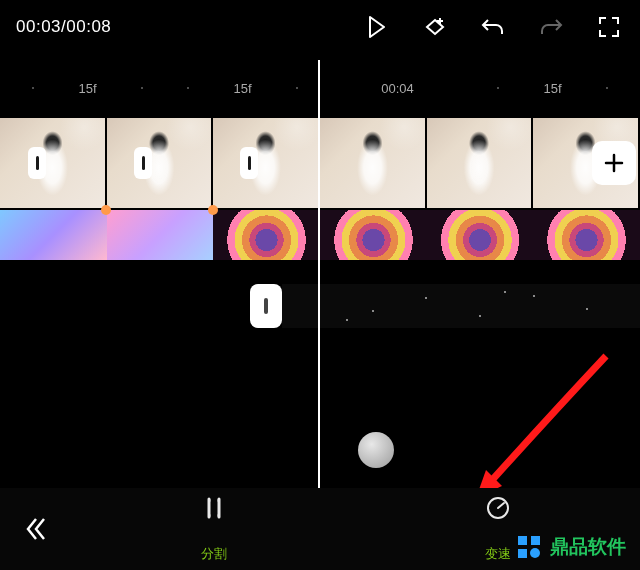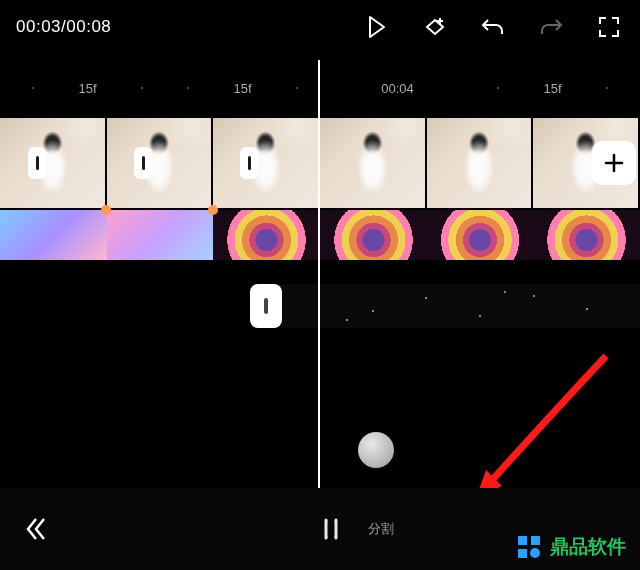--- a/index.html
+++ b/index.html
@@ -42,21 +42,21 @@
   .oclip { position:absolute; left:282px; right:0; height:44px; background:#0a0a0a; overflow:hidden;}
   .star { position:absolute; width:2px; height:2px; background:#fff; border-radius:50%; opacity:0.7;}
   
   .playhead { position:absolute; left:318px; top:60px; bottom:0; width:2px; background:#fff; z-index:5; }
   
   .arrow { position:absolute; left:456px; top:350px; z-index:7; }
   .ballcursor { position:absolute; left:358px; top:432px; width:36px; height:36px; border-radius:50%; background:radial-gradient(circle at 38% 34%, #e8e8e8, #9a9a9a); z-index:6; }
   
   .toolbar { position:absolute; left:0; right:0; bottom:0; height:82px; display:flex; align-items:center; background:#070707; z-index:8; }
   .backbtn { width:72px; height:82px; display:flex; align-items:center; justify-content:center; }
-  .titem { flex:1; display:flex; flex-direction:row; align-items:center; justify-content:center; gap:24px; font-size:13px; color:#a3a3a3; }
+  .titem { flex:1; display:flex; flex-direction:column; align-items:center; justify-content:center; gap:24px; font-size:13px; color:#84cc16; }
   .titem svg { color:#e8e8e8; }
   
   .wm { position:absolute; right:14px; bottom:8px; display:flex; align-items:center; gap:6px; z-index:9; font-size:19px; font-weight:600; color:#22c55e;}
   .wm-icon { width:30px; height:30px; }
 </style>
 </head>
 <body>
 
 <div class="topbar">
   <span class="time-label">00:03/00:08</span>
@@ -167,20 +167,27 @@
       <path d="M14 4 L6 14 L14 24 M22 4 L14 14 L22 24" fill="none" stroke="#fff" stroke-width="2.5"></path>
     </svg>
   </div>
   <div class="titem">
     <svg width="26" height="26" viewBox="0 0 26 26">
         <path d="M8 4 V22 M18 4 V22" stroke="currentColor" stroke-width="3" stroke-linecap="round"></path>
         <path d="M8 4 a3 3 0 0 1 0 3 M18 4 a3 3 0 0 0 0 3 M8 22 a3 3 0 0 0 0 -3 M18 22 a3 3 0 0 1 0 -3" stroke="currentColor" stroke-width="2" fill="none"></path>
       </svg>
     <span>分割</span>
   </div>
+  <div class="titem">
+    <svg width="26" height="26" viewBox="0 0 26 26">
+        <circle cx="13" cy="13" r="10" stroke="currentColor" stroke-width="2" fill="none"></circle>
+        <path d="M13 13 L19 8" stroke="currentColor" stroke-width="2" stroke-linecap="round"></path>
+      </svg>
+    <span>变速</span>
+  </div>
 </div>
 
 <div class="wm">
   <svg class="wm-icon" viewBox="0 0 30 30">
     <rect x="4" y="4" width="9" height="9" fill="#2aa0ff"></rect>
     <rect x="17" y="4" width="9" height="9" fill="#2aa0ff"></rect>
     <rect x="4" y="17" width="9" height="9" fill="#2aa0ff"></rect>
     <circle cx="21" cy="21" r="5" fill="#2aa0ff"></circle>
   </svg>
   <span>鼎品软件</span>

